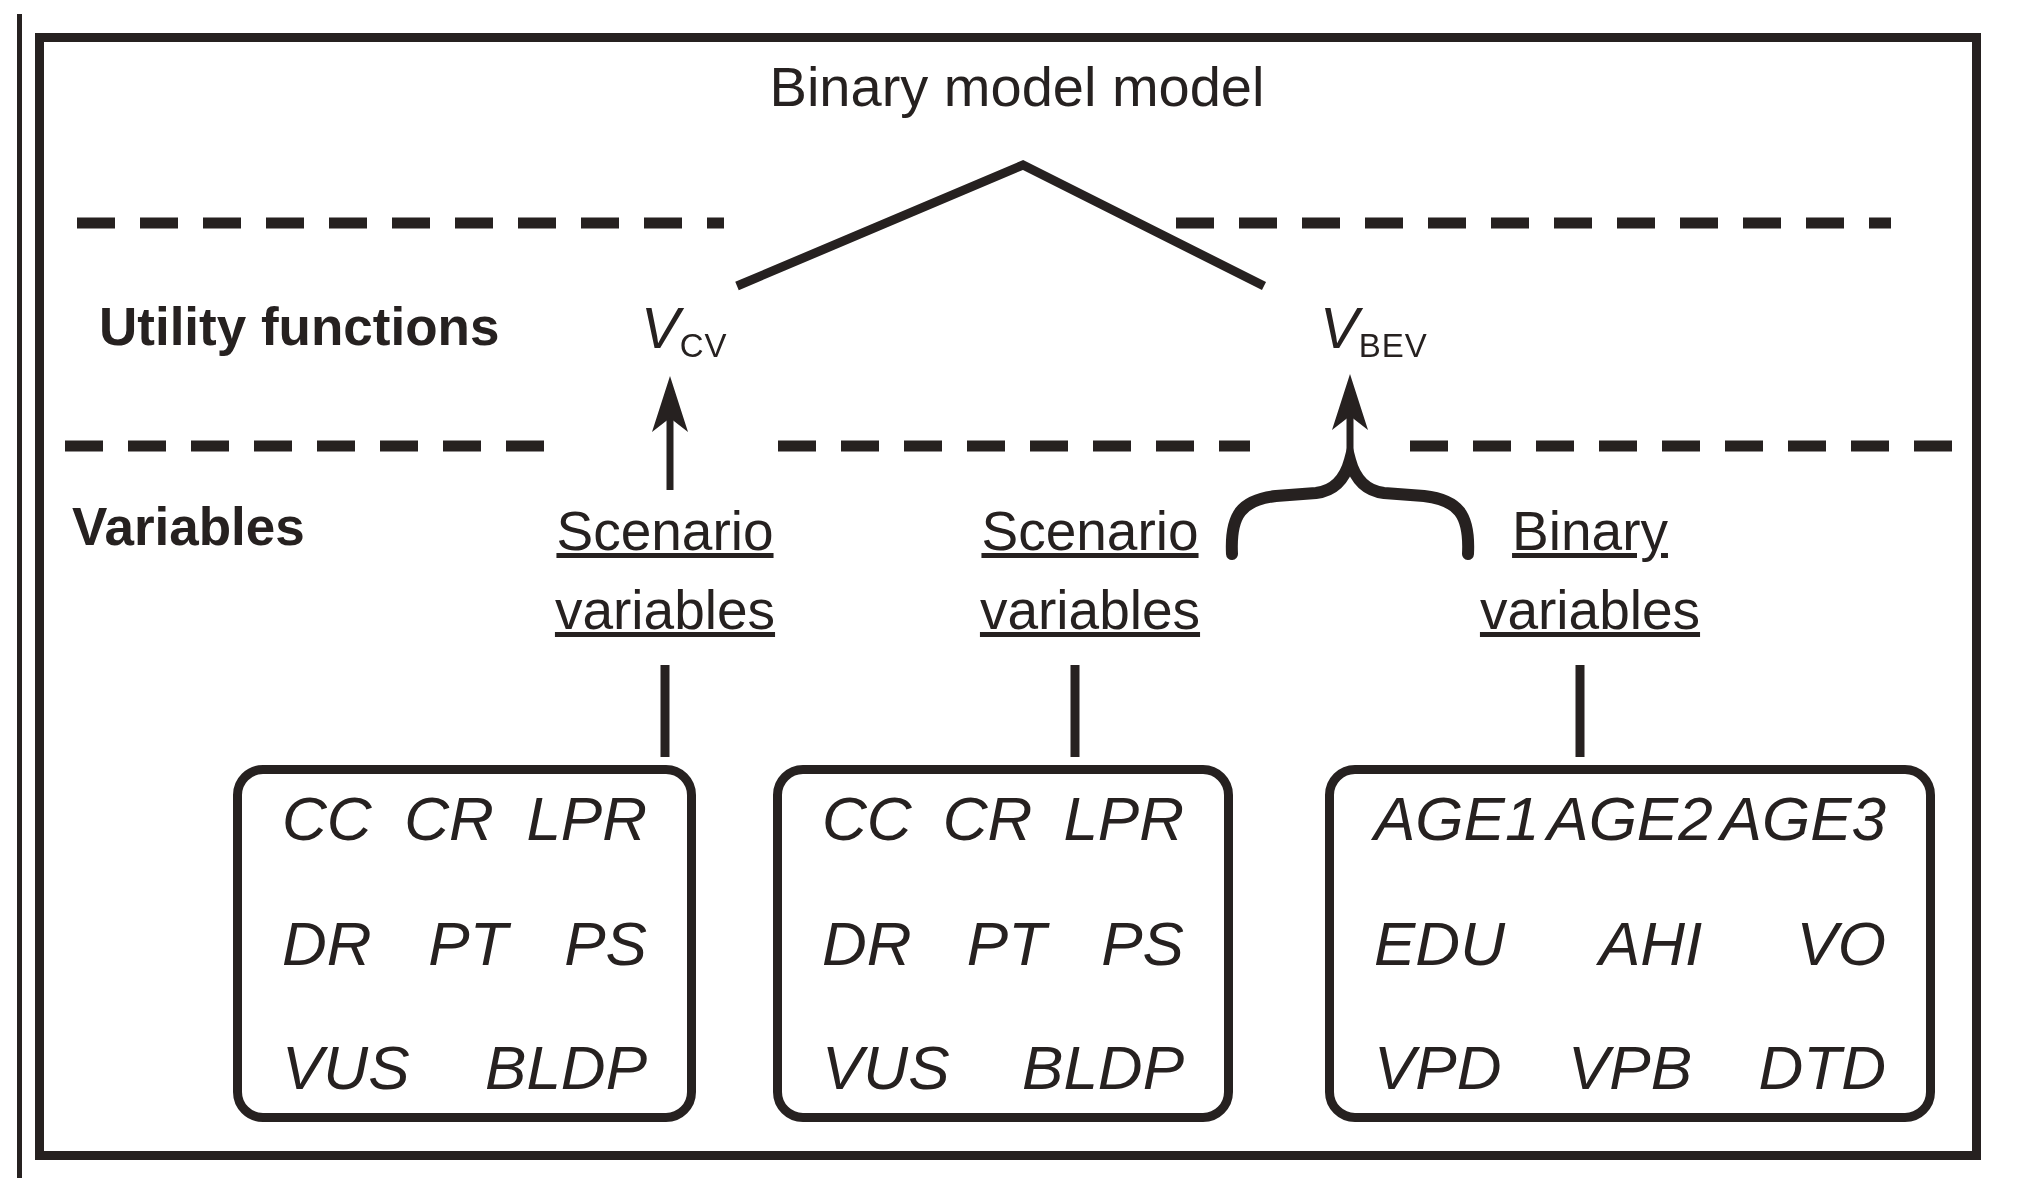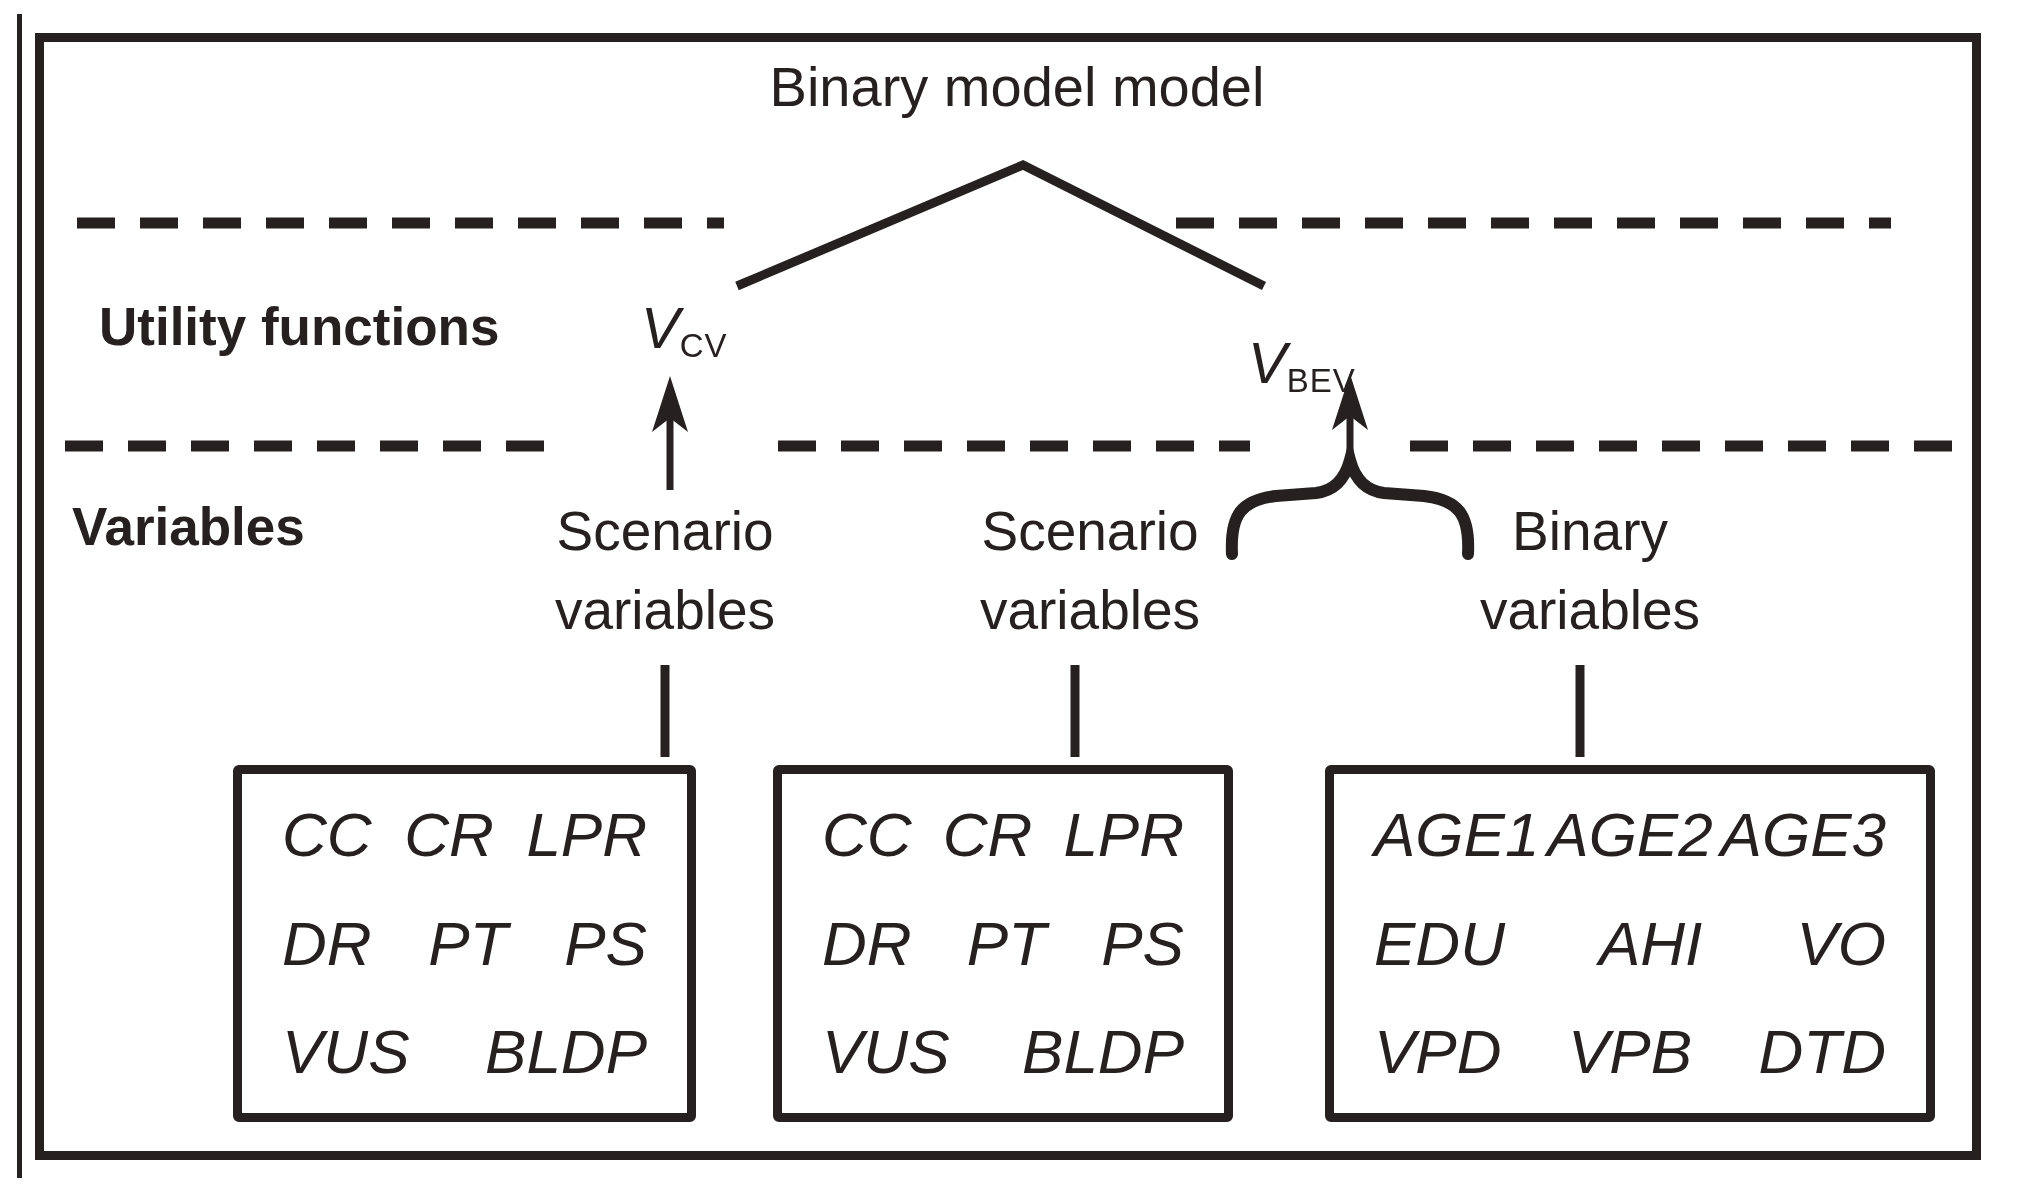--- a/index.html
+++ b/index.html
@@ -17,33 +17,33 @@
     position:absolute;left:710px;top:55px;width:614px;text-align:center;
     font-size:56px;line-height:1.15;white-space:nowrap;
   }
   .row-label{position:absolute;left:72px;font-size:53px;font-weight:bold;white-space:nowrap;}
   .row-label.utility{top:296px;margin-left:27px;}
   .row-label.variables{top:496px;}
   .vnode{position:absolute;top:294px;font-size:58px;white-space:nowrap;}
   .vnode .vbase{font-style:italic;}
   .vnode .vsub{font-size:33px;vertical-align:-9px;letter-spacing:1px;}
   .vnode.cv{left:641px;text-align:center;}
-  .vnode.bev{left:1248px;margin-top:35px;}
+  .vnode.bev{left:1320px;}
   .group-label{
     position:absolute;top:492px;width:300px;text-align:center;
-    font-size:55px;line-height:79px;white-space:nowrap;
+    font-size:55px;line-height:79px;white-space:nowrap;text-decoration:underline;
   }
   .group-label.g1{left:515px;}
   .group-label.g2{left:940px;}
   .group-label.g3{left:1440px;}
   .vbox{
     position:absolute;top:765px;height:357px;border:9px solid #262120;
-    border-radius:6px;box-sizing:border-box;
+    border-radius:30px;box-sizing:border-box;
     display:flex;flex-direction:column;justify-content:space-between;
-    padding:30px 40px;background:transparent;
+    padding:14px 40px;background:transparent;
   }
   .vbox.b1{left:233px;width:463px;}
   .vbox.b2{left:773px;width:460px;}
   .vbox.b3{left:1325px;width:610px;gap:28px;}
   .vrow{display:flex;justify-content:space-between;align-items:baseline;
     font-style:italic;font-size:62px;line-height:1;white-space:nowrap;}
 </style>
 </head>
 <body>
 

